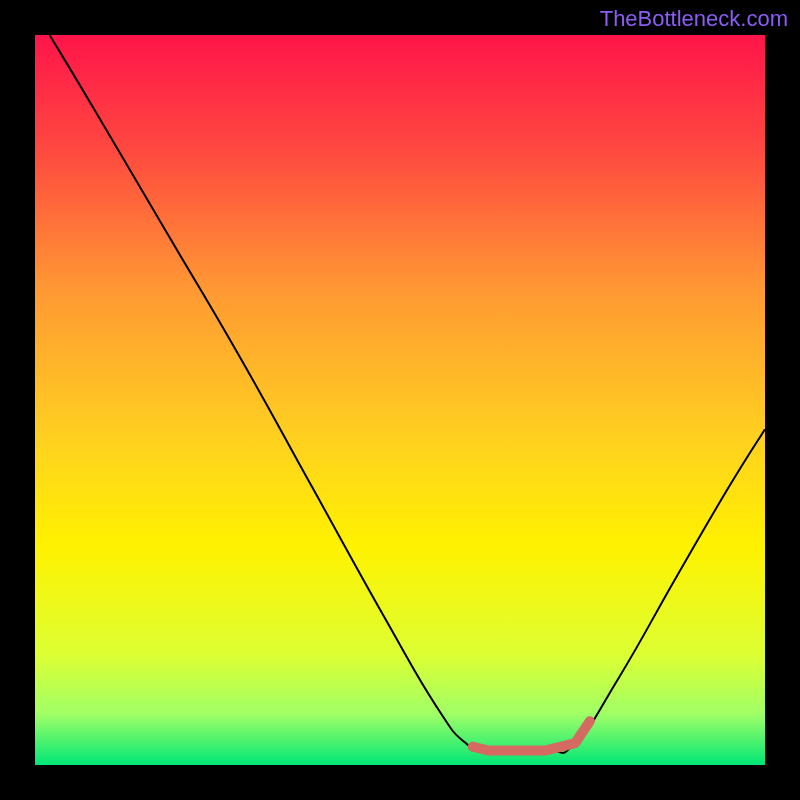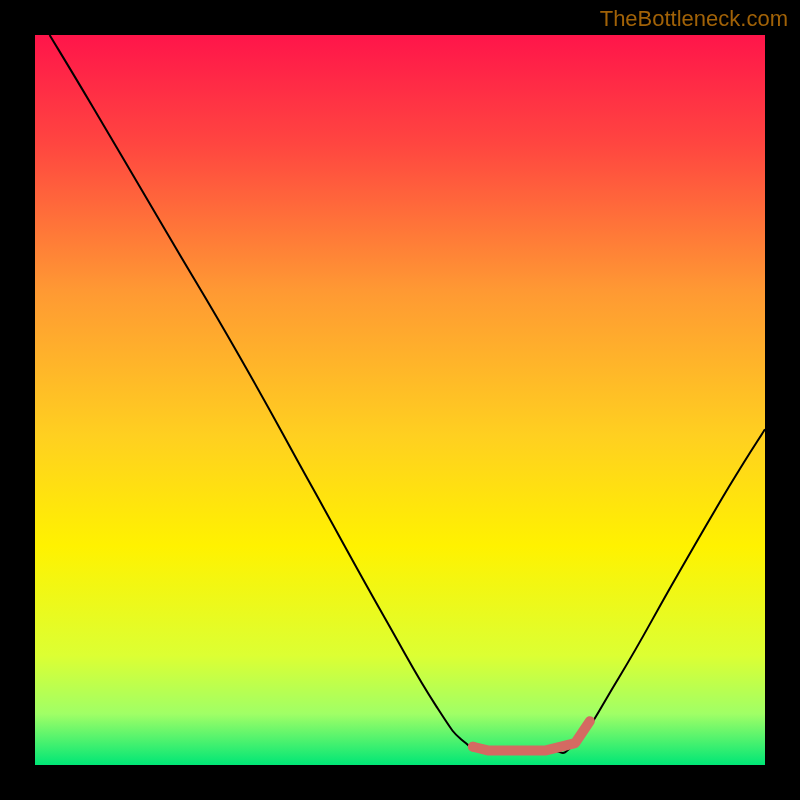--- a/index.html
+++ b/index.html
@@ -14,21 +14,21 @@
   .container {
     width: 800px;
     height: 800px;
     background: #000;
     position: relative;
   }
   .watermark {
     position: absolute;
     top: 6px;
     right: 12px;
-    color: #a16207;
+    color: #8b5cf6;
     font-family: Arial, Helvetica, sans-serif;
     font-size: 22px;
     font-weight: 500;
     z-index: 10;
   }
   .plot-area {
     position: absolute;
     left: 35px;
     top: 35px;
     width: 730px;

